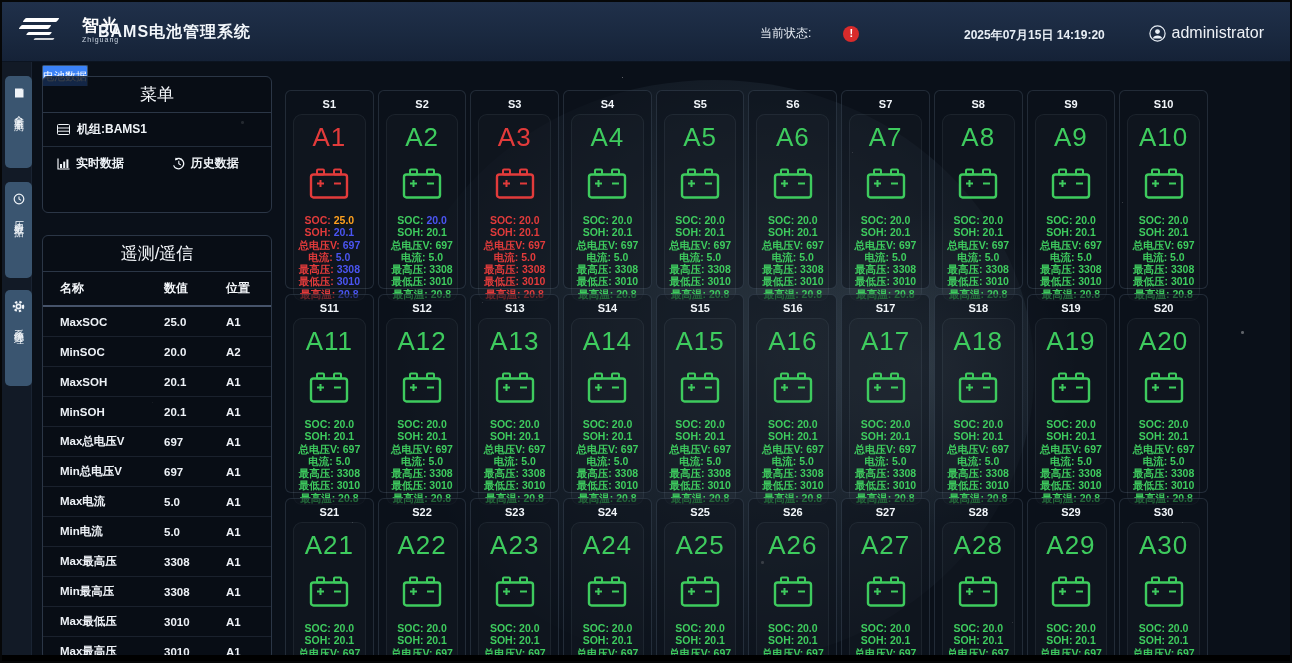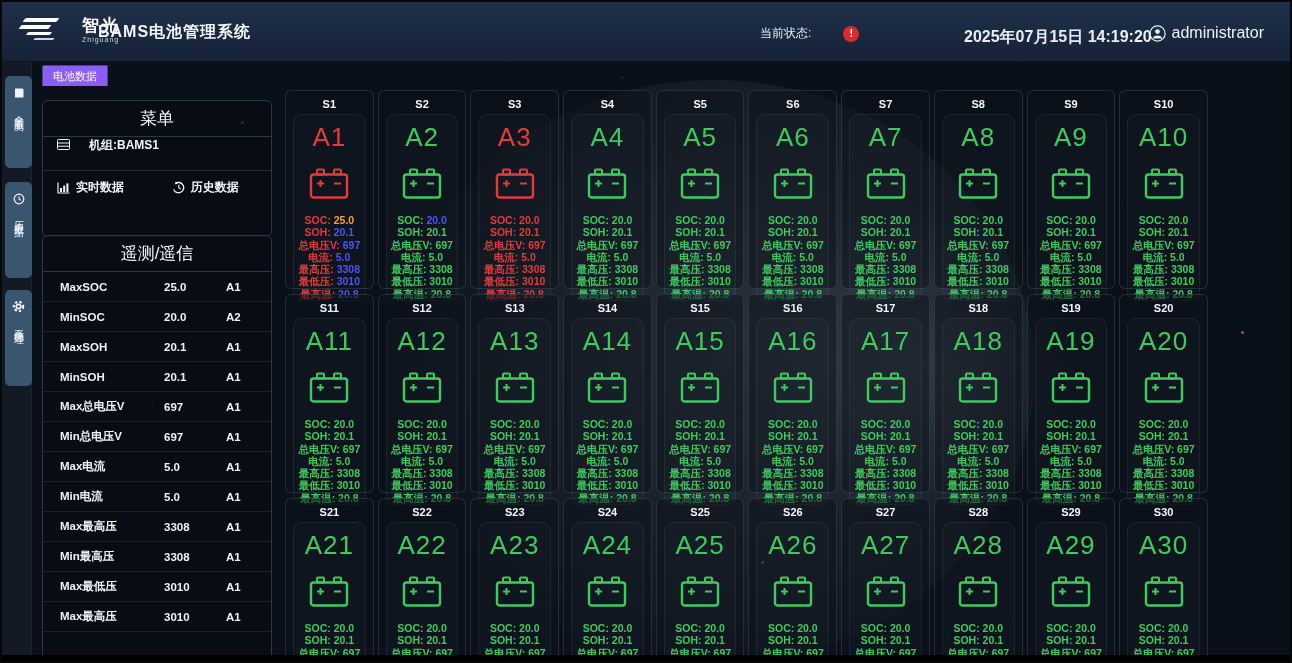--- a/index.html
+++ b/index.html
@@ -33,44 +33,44 @@
   .logo-mark i:nth-child(3){ left:9px; top:19px; width:24px; height:3px;}
   .logo-mark i:nth-child(4){ left:16px; top:25px; width:20px; height:2px; opacity:.8;}
   .brand{ display:flex; flex-direction:column; line-height:1;}
   .brand-name{ font-size:17px; font-weight:bold; color:#fff; letter-spacing:2px;}
   .brand-sub{ font-size:7px; color:#cdd7e2; margin-top:2px; letter-spacing:1px;}
   .app-title{ position:absolute; left:96px; top:20px; font-size:16px; font-weight:bold; color:#f2f6fa; letter-spacing:1px;}
   .status{ position:absolute; left:758px; top:23px; display:flex; align-items:center; gap:32px;}
   .status-label{ font-size:12px; font-weight:normal; color:#e8eef5;}
   .alert-dot{ width:16px; height:16px; border-radius:50%; background:#d92b2b; color:#fff; font-size:11px; font-weight:bold;
     display:flex; align-items:center; justify-content:center; line-height:1; cursor:pointer;}
-  .datetime{ position:absolute; left:962px; top:25px; font-size:16px; font-weight:bold; color:#e8eef5;}
+  .datetime{ position:absolute; left:962px; top:25px; font-size:12px; font-weight:bold; color:#e8eef5;}
   .user{ position:absolute; right:26px; top:22px; display:flex; align-items:center; gap:6px; cursor:pointer;}
   .user svg{ display:block;}
   .user-name{ font-size:16px; color:#eef2f7;}
 
   
   .rail{ position:absolute; left:0; top:60px; width:30px; bottom:0; background:#121a26; border-right:1px solid #1a2433;}
   .side-tab{ position:absolute; left:3px; width:27px; background:#3a5570; border-radius:5px;
     display:flex; flex-direction:column; align-items:center; padding-top:9px; gap:7px; cursor:pointer;}
   .side-tab .vtext{ writing-mode:vertical-rl; text-orientation:upright; font-size:10px; color:#f0f4f8; letter-spacing:2px; line-height:1;}
   .tab-1{ top:74px; height:92px;}
   .tab-2{ top:180px; height:96px;}
   .tab-3{ top:288px; height:96px;}
 
   
-  .page-tab{ position:absolute; left:40px; top:63px; height:21px; line-height:21px; padding:0 10px;
-    background:#8b5cf6; color:#fff; font-size:11px; border-radius:2px 2px 0 0; border:1px solid #3c536d; border-bottom:none; cursor:pointer;}
+  .page-tab{ position:absolute; left:40px; top:63px; height:21px; line-height:21px; padding:0 0;
+    background:#3b82f6; color:#fff; font-size:11px; border-radius:2px 2px 0 0; border:1px solid #3c536d; border-bottom:none; cursor:pointer;}
 
   
   .panel{ position:absolute; left:40px; width:230px; background:rgba(8,13,21,.78);
     border:1px solid #2b3646; border-radius:6px; overflow:hidden;}
-  .menu-panel{ top:98px; height:137px;}
+  .menu-panel{ top:74px; height:137px;}
   .panel-title{ height:36px; line-height:35px; text-align:center; font-size:17px; color:#f4f7fa; border-bottom:1px solid #2b3646;}
-  .menu-row1{ height:34px; display:flex; gap:18px; padding:0 13px; border-bottom:1px solid #222c3a;
+  .menu-row1{ height:34px; display:flex; align-items:center; gap:6px; padding:0 13px; border-bottom:1px solid #222c3a;
     font-size:12px; font-weight:bold; color:#f0f4f8;}
   .menu-row{ height:33px; display:flex; align-items:center; border-bottom:1px solid #222c3a;}
   .menu-row:last-child{ border-bottom:none;}
   .menu-item{ display:flex; align-items:center; gap:5px; font-size:12px; font-weight:bold; color:#f0f4f8; cursor:pointer;}
   .menu-item.first{ width:56%; padding-left:13px;}
   .menu-item.red{ color:#ff4545;}
   .micon{ display:flex; align-items:center; justify-content:center; width:15px; height:15px;}
 
   .tele-panel{ top:233px; height:425px;}
   .tele-head{ display:grid; grid-template-columns:104px 62px 1fr; padding-left:17px; height:35px; align-items:center;
@@ -199,20 +199,25 @@
               <path d="M6.8 3.8V6.8l2 1.2" fill="none" stroke="#f0f4f8" stroke-width="1.1"></path>
             </svg>
         </span>
         <span>历史数据</span>
       </span>
     </div>
   </div>
 
   <div class="panel tele-panel">
     <div class="panel-title">遥测/遥信</div>
+    <div class="tele-head">
+      <span>名称</span>
+      <span>数值</span>
+      <span>位置</span>
+    </div>
     <div id="tele-body">
         <div class="trow">
           <span>MaxSOC</span>
           <span>25.0</span>
           <span>A1</span>
         </div>
         <div class="trow">
           <span>MinSOC</span>
           <span>20.0</span>
           <span>A2</span>

